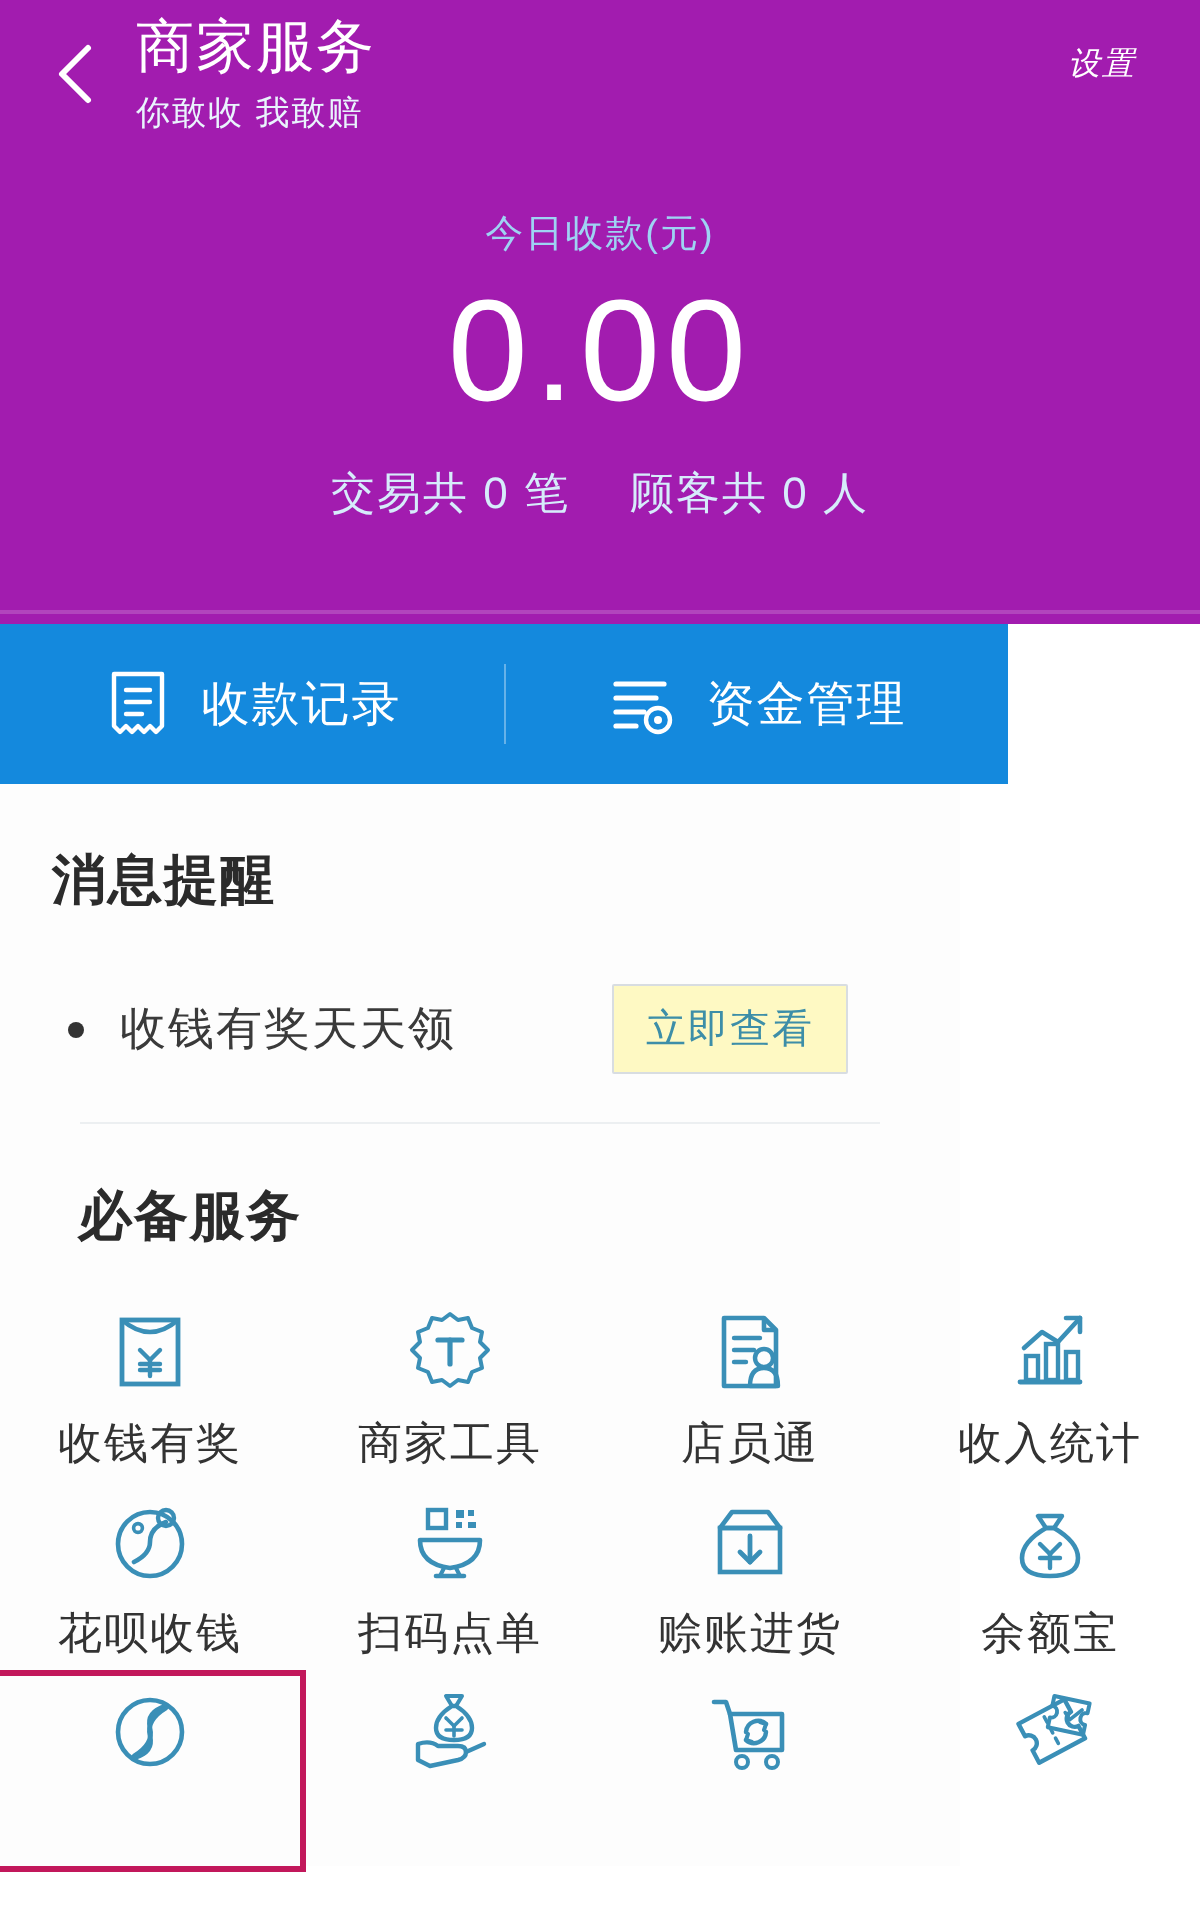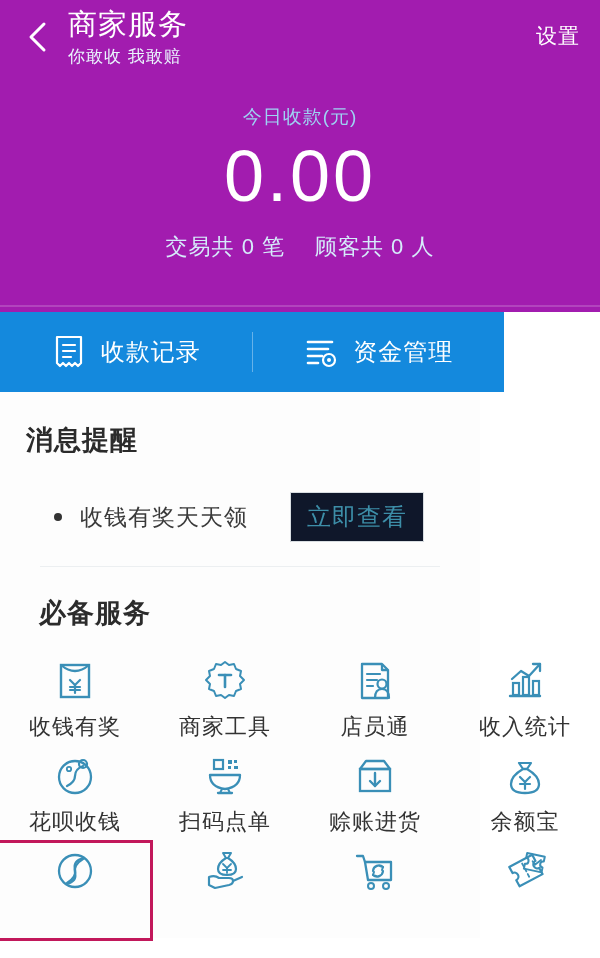--- a/index.html
+++ b/index.html
@@ -53,27 +53,28 @@
   .app-subtitle {
     color: #e9f4fd;
     font-size: 17px;
     line-height: 26px;
     letter-spacing: 1px;
     margin-top: 2px;
     white-space: nowrap;
   }
   .settings-btn {
     position: absolute;
-    right: 20px;
+    right: 32px;
     top: 22px;
     color: #ffffff;
-    font-size: 21px;
+    font-size: 16px;
     letter-spacing: 1px;
     cursor: pointer;
     white-space: nowrap;
+    font-style: italic;
   }
 
   .amount-label {
     text-align: center;
     color: #9ed3f3;
     font-size: 19px;
     letter-spacing: 1px;
     margin-top: 14px;
   }
   .amount-value {
@@ -151,43 +152,43 @@
     color: #2b2b2b;
     letter-spacing: 1px;
     padding-left: 26px;
   }
   #msg-heading { padding-top: 30px; }
 
   .msg-row {
     display: flex;
     align-items: center;
     margin-top: 34px;
-    padding-left: 54px;
+    padding-left: 34px;
     padding-right: 56px;
   }
   .msg-bullet {
     width: 8px;
     height: 8px;
     border-radius: 50%;
     background: #333333;
     flex: 0 0 auto;
     margin-right: 18px;
   }
   .msg-text {
     font-size: 23px;
     color: #3a3a3a;
     letter-spacing: 1px;
     white-space: nowrap;
     flex: 1 1 auto;
   }
   .msg-button {
     border: 1px solid #d8dde1;
-    background: #0f172a;
+    background: #fef9c3;
     color: #3d8ea8;
-    font-size: 24px;
+    font-size: 20px;
     letter-spacing: 1px;
     padding: 8px 16px;
     white-space: nowrap;
     cursor: pointer;
     font-family: inherit;
     border-radius: 1px;
   }
 
   .thin-divider {
     height: 1px;

